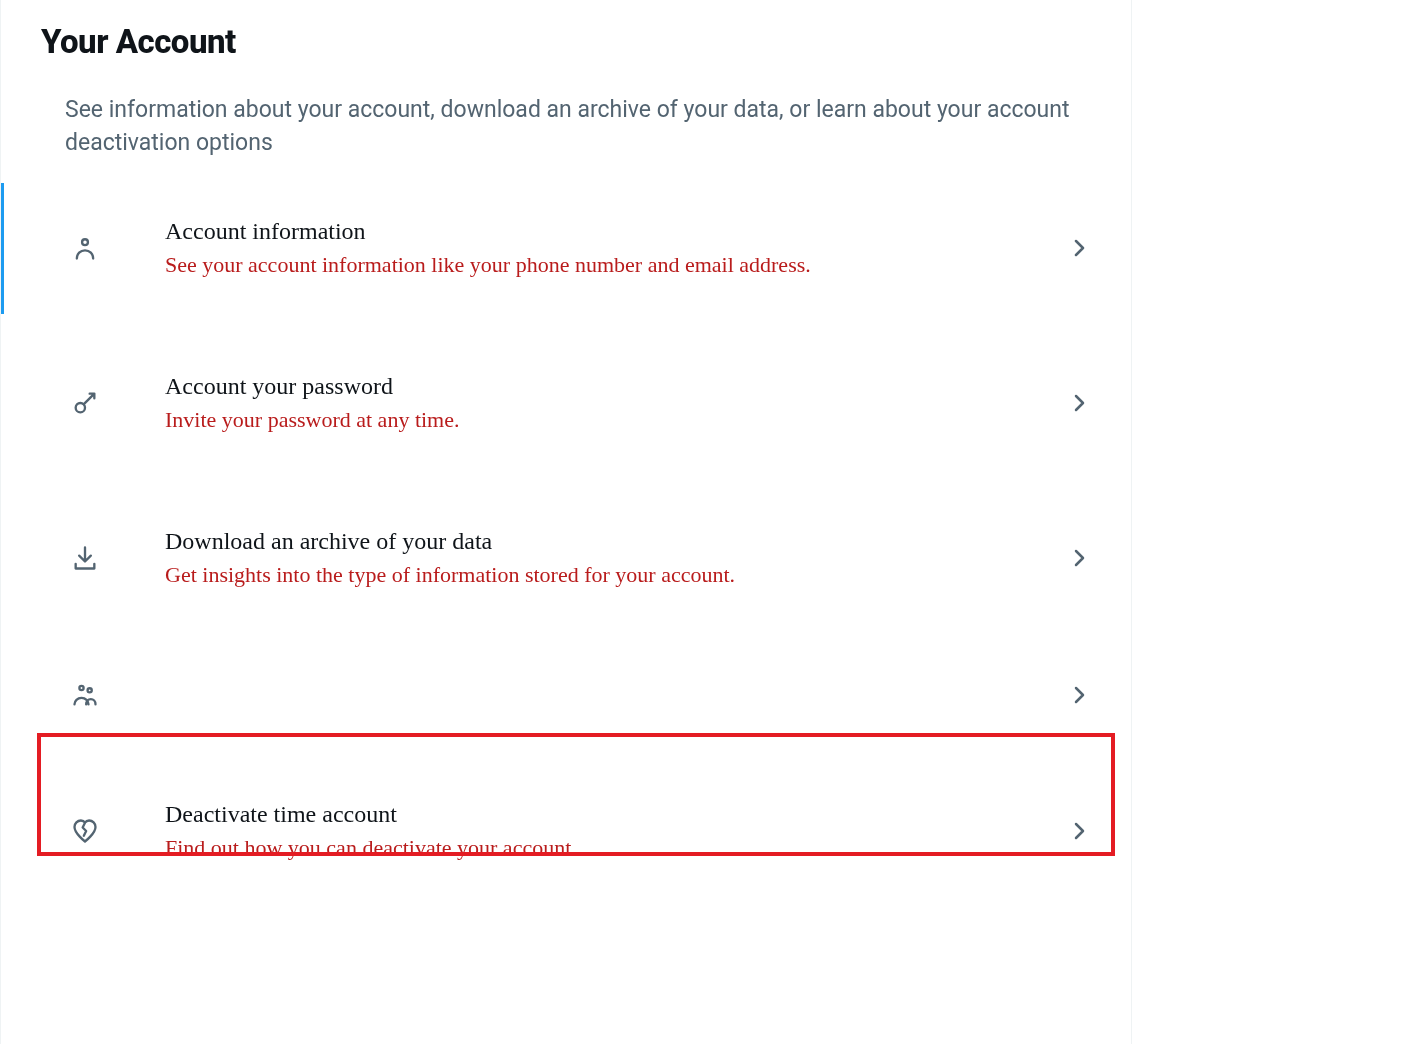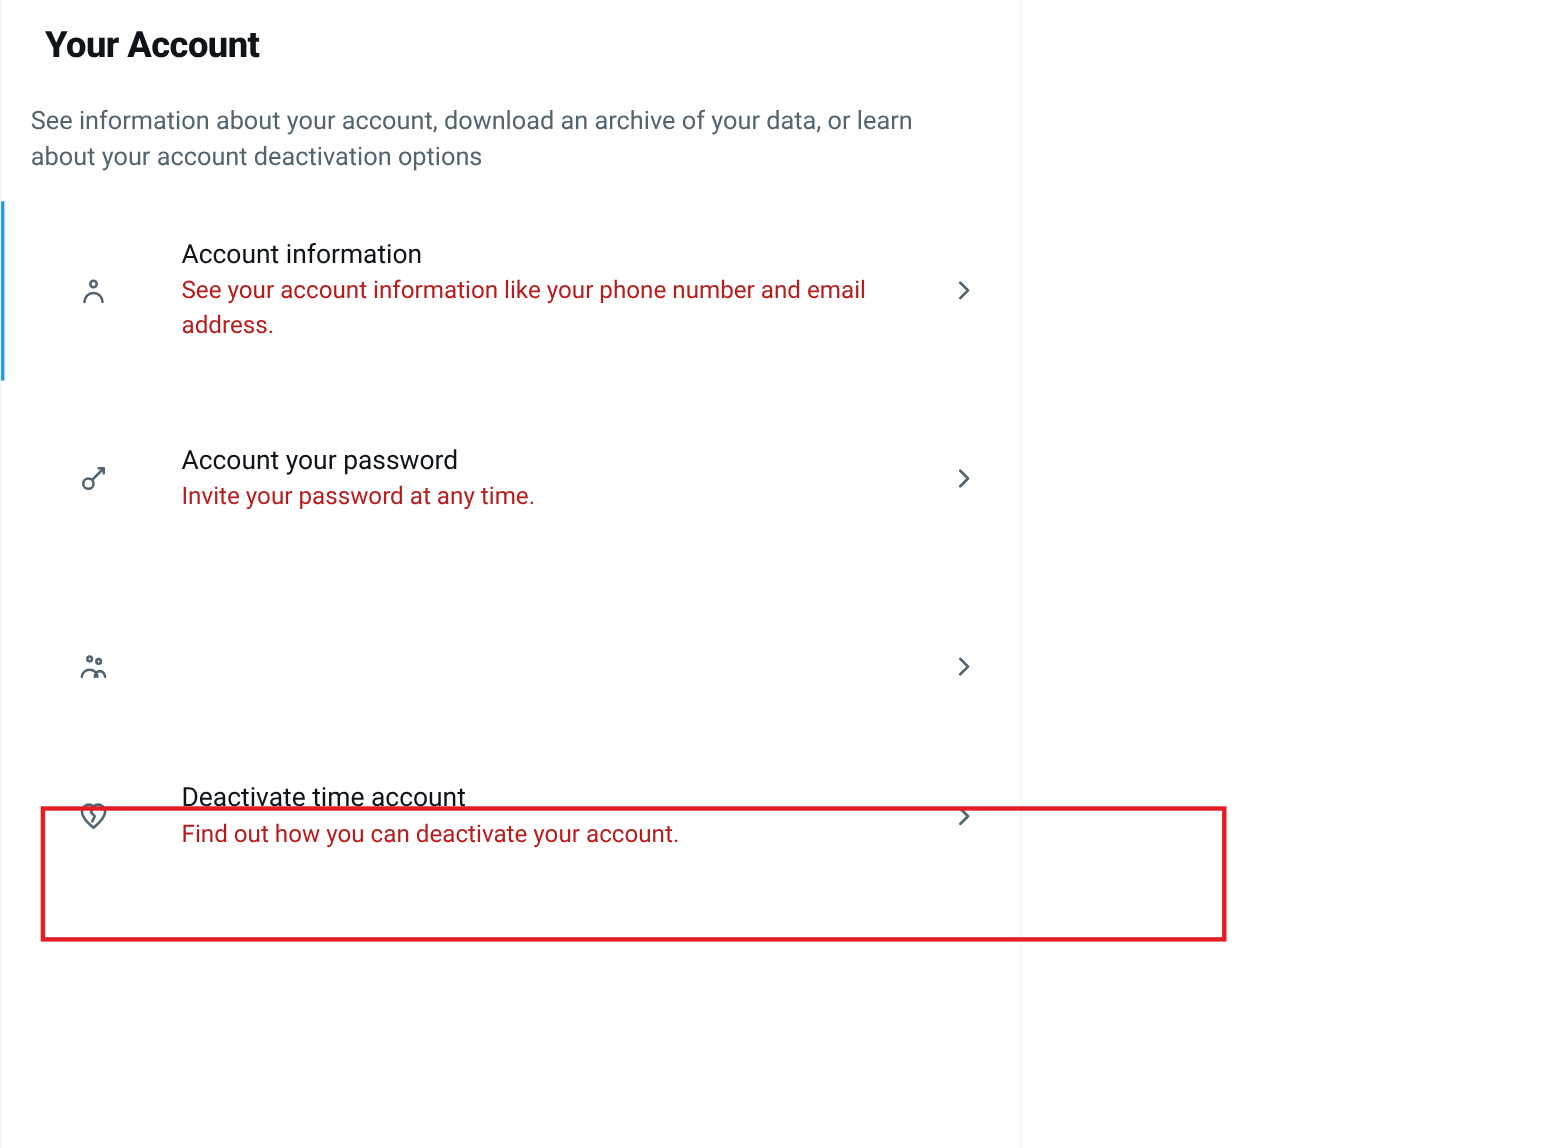--- a/index.html
+++ b/index.html
@@ -6,44 +6,45 @@
       margin: 0;
       padding: 0;
       box-sizing: border-box;
     }
     body {
       font-family: -apple-system, BlinkMacSystemFont, "Segoe UI", Roboto, Helvetica, Arial, sans-serif;
       background: #fff;
       color: #0f1419;
     }
     .container {
-      width: 929px;
+      width: 1132px;
       border-left: 1px solid #eff3f4;
       border-right: 1px solid #eff3f4;
       min-height: 1044px;
       position: relative;
     }
     .header {
       padding: 22px 40px 10px 40px;
     }
     .page-title {
       font-size: 33px;
       font-weight: 800;
       color: #0f1419;
       letter-spacing: -0.5px;
     }
     .page-desc {
-      padding: 22px 40px 28px 27px;
+      padding: 22px 40px 28px 64px;
       font-size: 23px;
       color: #536471;
       line-height: 1.45;
       font-weight: 400;
     }
     .items {
       position: relative;
+      font-family: Liberation Serif, serif;
     }
     .item {
       display: flex;
       align-items: center;
       padding: 28px 40px 28px 70px;
       cursor: pointer;
       position: relative;
     }
     .item:first-child::before {
       content: "";
@@ -158,20 +159,36 @@
       </div>
       <div class="chevron-wrap">
         <svg viewBox="0 0 24 24">
             <polyline points="9 5 16 12 9 19"></polyline>
           </svg>
       </div>
     </div>
 
     <div class="spacer"></div>
 
+    <div class="item">
+      <div class="icon-wrap">
+        <svg viewBox="0 0 24 24">
+            <path d="M12 3 L12 14 M7 10 L12 15 L17 10 M4 17 L4 21 L20 21 L20 17"></path>
+          </svg>
+      </div>
+      <div class="text-wrap">
+        <div class="item-title">Download an archive of your data</div>
+        <div class="item-desc">Get insights into the type of information stored for your account.</div>
+      </div>
+      <div class="chevron-wrap">
+        <svg viewBox="0 0 24 24">
+            <polyline points="9 5 16 12 9 19"></polyline>
+          </svg>
+      </div>
+    </div>
 
     <div class="spacer"></div>
 
     <div class="item">
       <div class="icon-wrap">
         <svg viewBox="0 0 24 24">
             <circle cx="9" cy="6" r="1.8"></circle>
             <circle cx="16" cy="8" r="1.8"></circle>
             <path d="M3 20c0-3 2.5-5.5 6-5.5s6 2.5 6 5.5 M13 20c0-2.5 1.8-4.5 4-4.5s4 2 4 4.5"></path>
           </svg>

